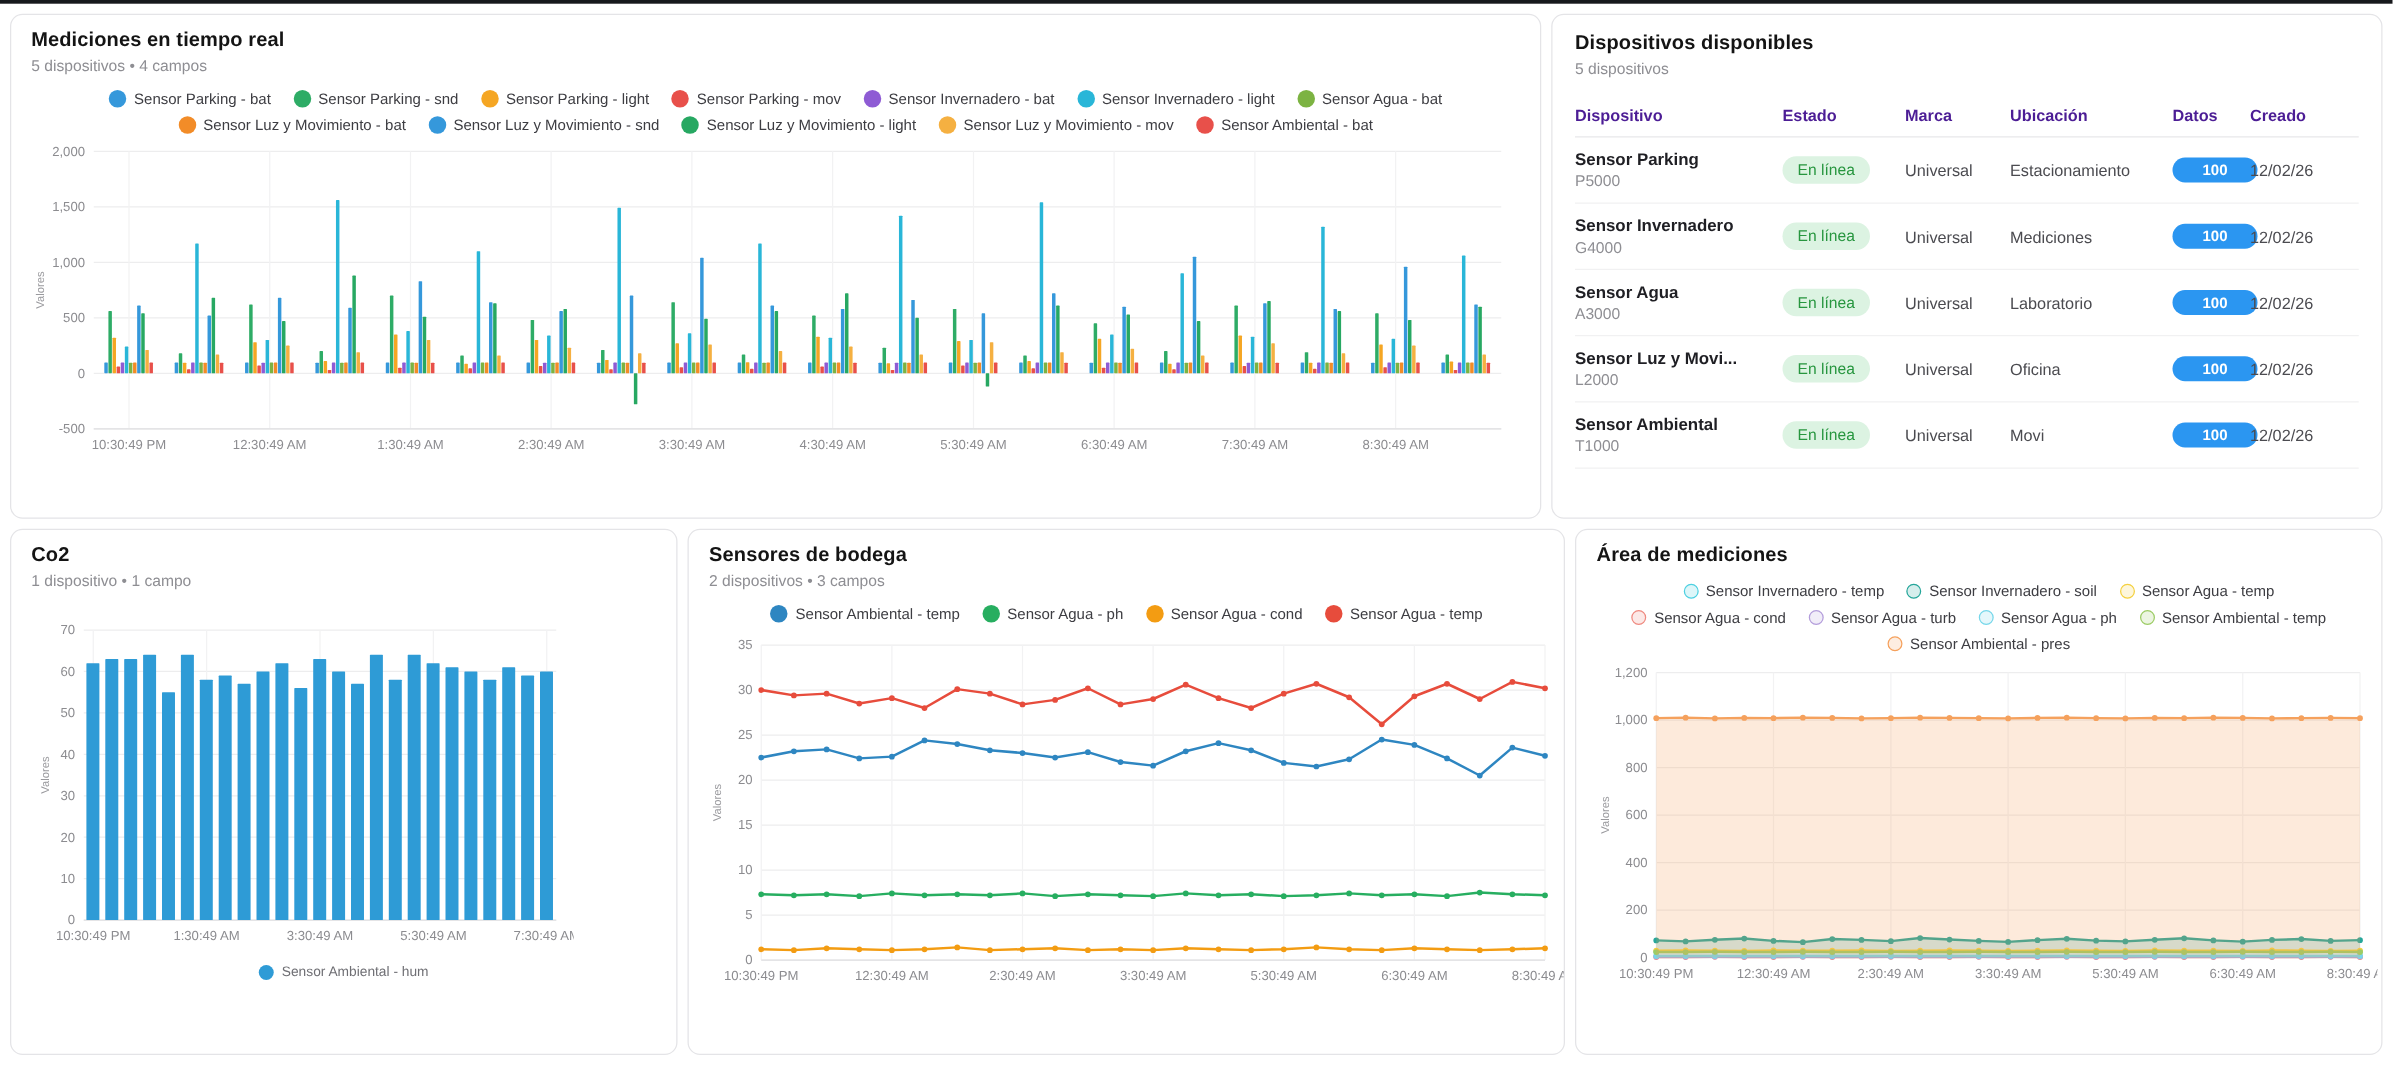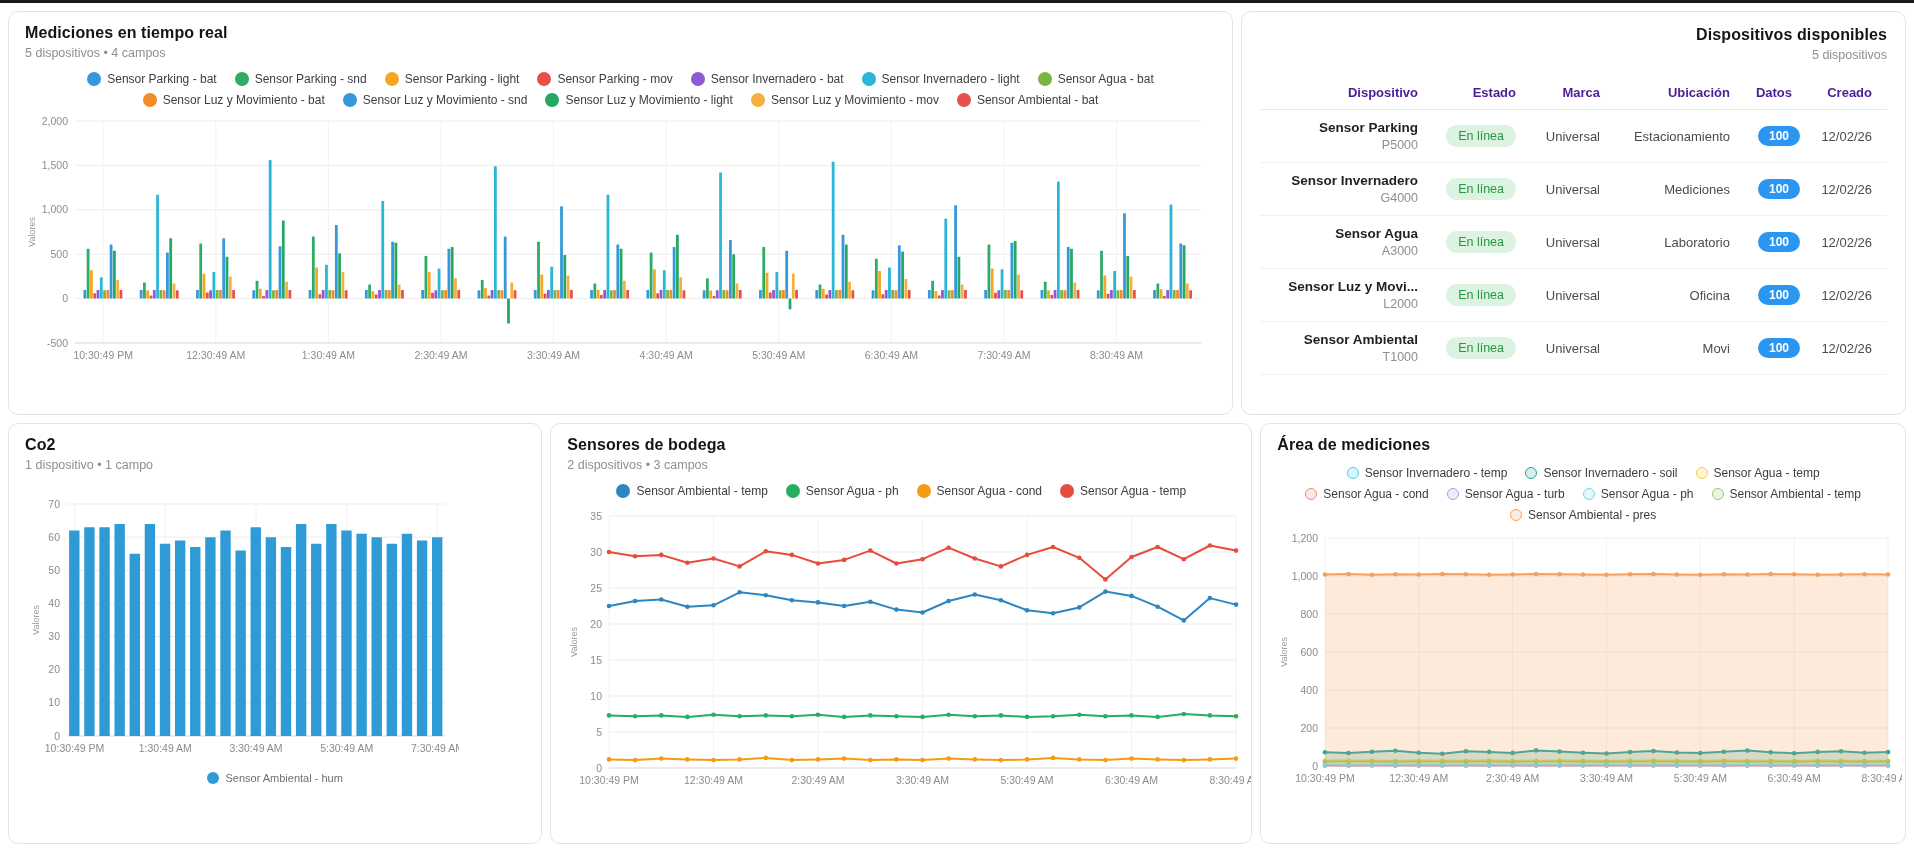--- a/index.html
+++ b/index.html
@@ -4,21 +4,21 @@
 <style>
   * { box-sizing: border-box; margin: 0; padding: 0; }
   html,body { width: 1914px; height: 852px; background:#fff; font-family:"Liberation Sans",sans-serif; overflow:hidden; }
   body { border-top: 3px solid #17191c; }
   .dashboard { width:1914px; height:849px; padding:8px; display:flex; flex-direction:column; gap:8px; background:#fff; }
   .row { display:flex; gap:8px; }
   .row.top { height:404px; }
   .row.bottom { height:421px; }
   .panel { background:#fff; border:1px solid #e4e4e7; border-radius:10px; padding:12px 16px; overflow:hidden; }
   #panel-realtime { width:1225px; }
-  #panel-devices  { width:665px; padding:14px 18px;text-align:right; }
+  #panel-devices  { width:665px; padding:14px 18px; }
   #panel-co2      { width:550px; }
   #panel-bodega   { width:723px; }
   #panel-area     { width:665px; }
   .panel-title { font-size:16px; font-weight:700; color:#141414; letter-spacing:.1px; }
   .panel-sub { font-size:12.5px; color:#8e8e93; margin-top:4px; }
 
   .legend { display:flex; flex-wrap:wrap; justify-content:center; column-gap:18px; row-gap:7px; margin-top:12px; }
   .legend-item { display:flex; align-items:center; gap:6px; cursor:pointer; }
   .legend-label { font-size:12px; color:#3d3d42; white-space:nowrap; }
   .dot { width:14px; height:14px; border-radius:50%; display:inline-block; flex:none; }
@@ -38,21 +38,21 @@
   
   .table { margin-top:14px; }
   .thead, .trow { display:grid; grid-template-columns:158px 90px 76px 122px 54px 72px; column-gap:8px; align-items:center; }
   .thead { padding:9px 0; border-bottom:1px solid #e8e8ea; }
   .th { font-size:13px; color:#4c1d95; font-weight:600; }
   .trow { padding:10px 0; border-bottom:1px solid #f1f1f2; cursor:pointer; }
   .dev-name { font-size:13.5px; font-weight:600; color:#1f1f24; }
   .dev-model { font-size:12.5px; color:#8e8e93; margin-top:3px; }
   .td.txt { font-size:13px; color:#4b4b50; }
   .pill-status { background:#dcf3e2; color:#27963f; font-size:12.5px; padding:4px 12px; border-radius:14px; display:inline-block; }
-  .pill-data { background:#2b96f1; color:#fff; font-size:12px; font-weight:700; padding:3px 11px; border-radius:12px; display:inline-block;margin-left:20px; }
+  .pill-data { background:#2b96f1; color:#fff; font-size:12px; font-weight:700; padding:3px 24px; border-radius:12px; display:inline-block; }
 </style>
 </head>
 <body>
 
 <div class="dashboard">
 
   <div class="row top">
 
     <section class="panel" id="panel-realtime">
       <div class="panel-title">Mediciones en tiempo real</div>

